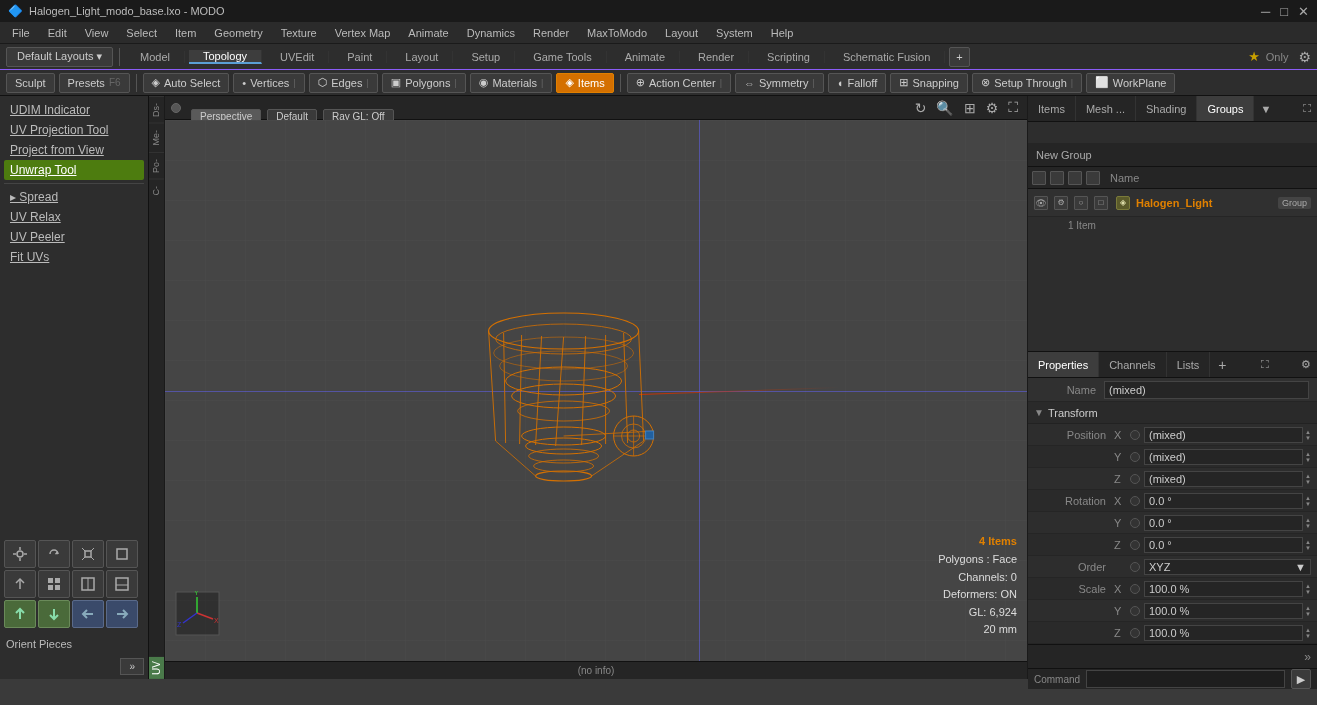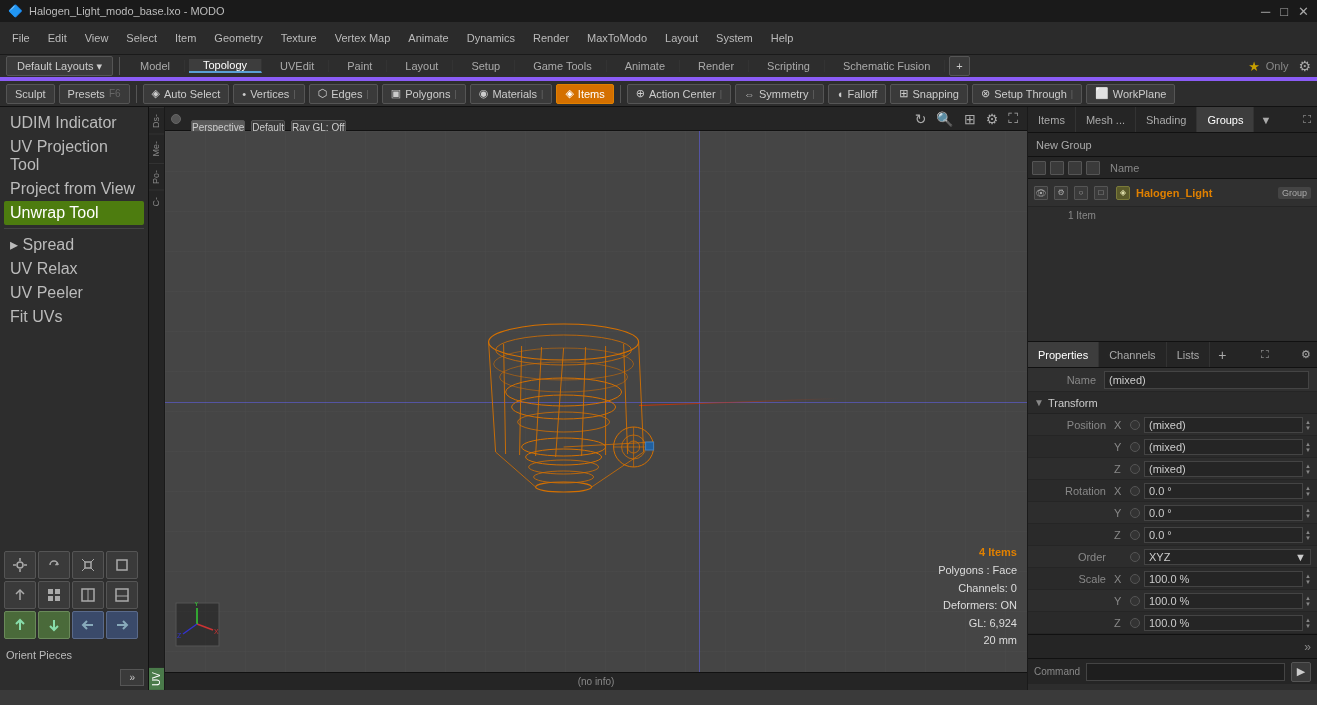--- a/index.html
+++ b/index.html
@@ -5,51 +5,51 @@
     * { margin: 0; padding: 0; box-sizing: border-box; }
     body { width: 1317px; height: 705px; background: #3a3a3a; font-family: 'Segoe UI', Arial, sans-serif; font-size: 11px; color: #ccc; overflow: hidden; }
 
     
     #titlebar { background: #1a1a1a; height: 22px; display: flex; align-items: center; padding: 0 8px; color: #bbb; font-size: 11px; justify-content: space-between; }
     #titlebar-left { display: flex; align-items: center; gap: 6px; }
     #titlebar-controls { display: flex; gap: 10px; }
     #titlebar-controls span { cursor: pointer; font-size: 13px; color: #aaa; }
 
     
-    #menubar { background: #2b2b2b; height: 33px; display: flex; align-items: center; padding: 0 4px; gap: 2px; border-bottom: 1px solid #1a1a1a; }
+    #menubar { background: #2b2b2b; height: 22px; display: flex; align-items: center; padding: 0 4px; gap: 2px; border-bottom: 1px solid #1a1a1a; }
     .menu-item { padding: 2px 8px; color: #bbb; font-size: 11px; cursor: pointer; border-radius: 2px; }
 
     
-    #toolbar { background: #2d2d2d; height: 26px; display: flex; align-items: center; padding: 0 6px; gap: 4px; border-bottom: 4px solid #8b5cf6; }
+    #toolbar { background: #2d2d2d; height: 26px; display: flex; align-items: center; padding: 0 6px; gap: 4px; border-bottom: 1px solid #8b5cf6; }
     .toolbar-btn { background: #3a3a3a; border: 1px solid #555; color: #ccc; padding: 2px 10px; font-size: 11px; cursor: pointer; border-radius: 2px; height: 20px; display: flex; align-items: center; }
     .toolbar-sep { width: 1px; background: #555; height: 18px; margin: 0 2px; }
     .tab { padding: 0 14px; display: flex; align-items: center; color: #aaa; font-size: 11px; cursor: pointer; border-right: 1px solid #333; }
     .tab.active { background: #3d3d3d; color: #fff; border-bottom: 2px solid #5a9fd4; }
 
     
     #sel-toolbar { background: #2d2d2d; height: 26px; display: flex; align-items: center; padding: 0 6px; gap: 4px; border-bottom: 1px solid #111; }
     .sel-btn { background: #3a3a3a; border: 1px solid #555; color: #ccc; padding: 2px 8px; font-size: 11px; cursor: pointer; border-radius: 2px; height: 20px; display: flex; align-items: center; gap: 4px; }
     .sel-btn.active-orange { background: #d47000; border-color: #e08000; color: #fff; }
 
     
     #main { display: flex; height: calc(705px - 22px - 22px - 26px - 26px - 26px); }
 
     
     #left-panel { width: 165px; background: #2d2d2d; border-right: 1px solid #1a1a1a; display: flex; flex-direction: column; overflow: hidden; }
     #left-tools { flex: 1; padding: 4px; overflow-y: auto; }
-    .tool-item { padding: 3px 6px; color: #bbb; font-size: 16px; cursor: pointer; border-radius: 2px; }
+    .tool-item { padding: 3px 6px; color: #bbb; font-size: 12px; cursor: pointer; border-radius: 2px; text-decoration: underline; }
     .tool-item.active { background: #4d7c0f; color: #fff; }
     .tool-separator { height: 1px; background: #444; margin: 3px 0; }
     .tool-icon-btn { width: 32px; height: 28px; background: #3a3a3a; border: 1px solid #555; border-radius: 2px; display: flex; align-items: center; justify-content: center; cursor: pointer; font-size: 14px; color: #ccc; }
 
     
     #viewport-area { flex: 1; display: flex; flex-direction: column; position: relative; background: #3a3a3a; }
 
     #viewport-header { background: #252525; height: 24px; display: flex; align-items: center; padding: 0 6px; gap: 6px; border-bottom: 1px solid #111; }
-    .vp-btn { background: #3a3a3a; border: 1px solid #555; color: #ccc; padding: 1px 0; font-size: 10px; cursor: pointer; border-radius: 2px; margin-top: 18px; }
+    .vp-btn { background: #3a3a3a; border: 1px solid #555; color: #ccc; padding: 1px 8px; font-size: 10px; cursor: pointer; border-radius: 2px; margin-top: 18px; }
     .vp-btn.active { background: #5a5a5a; }
     .vp-icon-btn { background: transparent; border: none; color: #aaa; cursor: pointer; font-size: 14px; padding: 0 3px; }
     .vp-spacer { flex: 1; }
     .vp-controls { display: flex; align-items: center; gap: 4px; }
 
     #viewport-canvas { flex: 1; background: #454545; position: relative; overflow: hidden; }
     .grid-bg { position: absolute; inset: 0; background-image: linear-gradient(rgba(80,80,80,0.3) 1px, transparent 1px), linear-gradient(90deg, rgba(80,80,80,0.3) 1px, transparent 1px); background-size: 40px 40px; }
     .grid-center-h { position: absolute; left: 0; right: 0; top: 50%; height: 1px; background: rgba(100,100,255,0.5); }
     .grid-center-v { position: absolute; top: 0; bottom: 0; left: 62%; width: 1px; background: rgba(100,100,255,0.5); }
 
@@ -67,21 +67,21 @@
     
     #right-panel { width: 290px; background: #2d2d2d; border-left: 1px solid #1a1a1a; display: flex; flex-direction: column; }
 
     
     #groups-header { background: #252525; height: 26px; display: flex; align-items: stretch; border-bottom: 1px solid #111; }
     .groups-tab { padding: 0 10px; display: flex; align-items: center; color: #aaa; font-size: 11px; cursor: pointer; border-right: 1px solid #333; }
     .groups-tab.active { background: #3d3d3d; color: #fff; }
     .groups-tab-arrow { padding: 0 6px; display: flex; align-items: center; color: #aaa; cursor: pointer; }
     .groups-expand { margin-left: auto; padding: 0 6px; display: flex; align-items: center; color: #aaa; cursor: pointer; }
 
-    #groups-new-group { background: #252525; height: 24px; display: flex; align-items: center; padding: 0 8px; border-bottom: 1px solid #111; color: #aaa; font-size: 11px; }
+    #groups-new-group { background: #252525; height: 24px; display: flex; align-items: center; padding: 0 8px; border-bottom: 1px solid #111; color: #aaa; font-size: 11px; margin-top: 21px; }
 
     #groups-col-header { background: #252525; height: 20px; display: flex; align-items: center; border-bottom: 1px solid #111; }
 
     #groups-item-row { background: #303030; height: 28px; display: flex; align-items: center; padding: 0 6px; gap: 6px; border-bottom: 1px solid #252525; cursor: pointer; }
     .group-name { flex: 1; color: #e08000; font-size: 11px; font-weight: bold; }
     .group-tag { background: #444; color: #aaa; font-size: 9px; padding: 1px 4px; border-radius: 2px; }
 
     #groups-name-row { background: #2d2d2d; padding: 3px 8px 0 40px; font-size: 10px; color: #888; }
 
     

